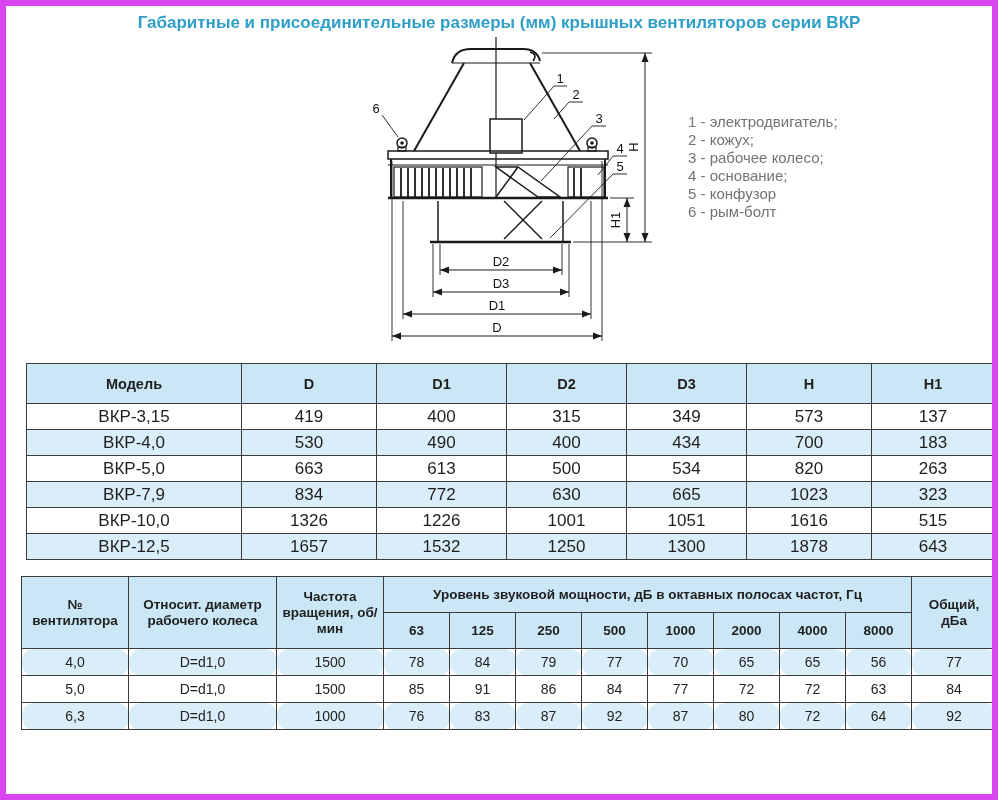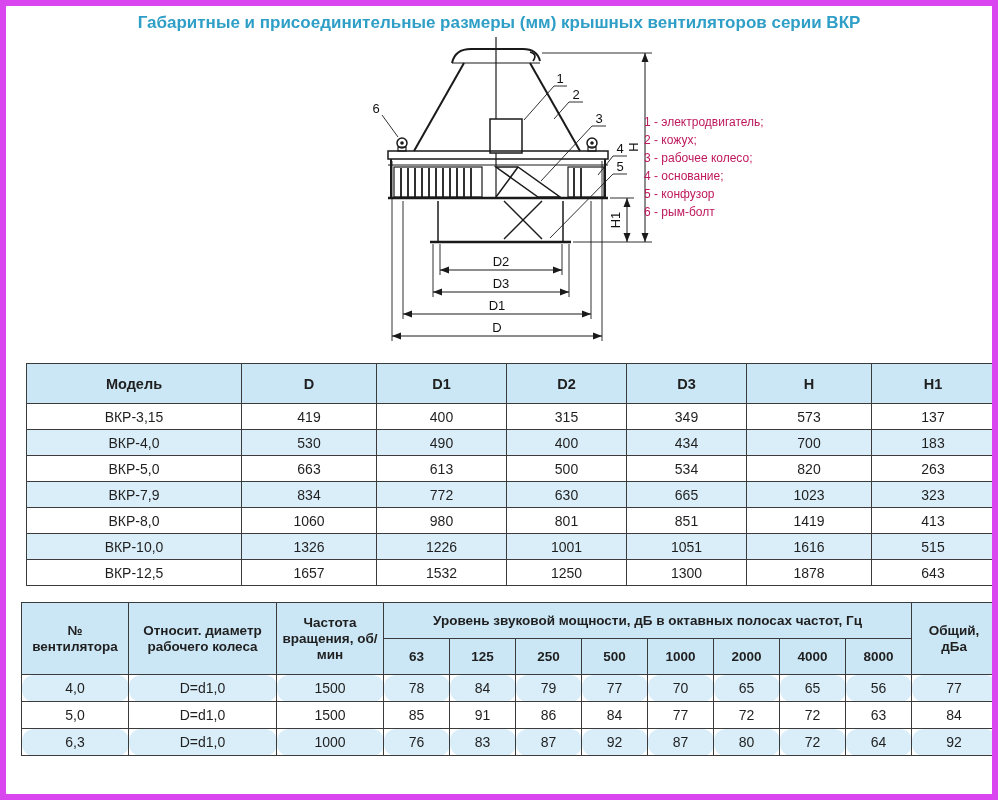--- a/index.html
+++ b/index.html
@@ -10,32 +10,32 @@
     position:relative;
   }
   .title {
     text-align:center; color:#2f9fc7; font-weight:bold;
     font-size:17px; padding-top:7px; height:20px;
   }
   .title2 { padding-top:12px; }
   .diagram { position:relative; height:324px; }
   .diagram svg { position:absolute; left:330px; top:2px; }
   .legend {
-    position:absolute; left:638px; top:80px;
-    font-size:12px; line-height:18px; color:#be185d;
+    position:absolute; left:682px; top:80px;
+    font-size:15px; line-height:18px; color:#737373;
   }
   table { border-collapse:collapse; table-layout:fixed; }
   th, td {
     border:1.5px solid #3b3b3b; text-align:center; vertical-align:middle;
     padding:0 2px; overflow:hidden;
   }
   th { background:#cbe7f6; font-weight:bold; }
   .t1 { width:968px; margin:6px 18px 0 20px;border-radius:19px; }
   .t1 th { height:39px; font-size:14.5px; }
-  .t1 td { height:25px; font-size:14px; }
+  .t1 td { height:25px; font-size:17px; }
   .t1 tbody tr:nth-child(even) td { background:#daeef9; }
   .t2 { width:975px; margin:16px 16px 0 15px; }
   .t2 th { font-size:13.5px; line-height:16px; }
   .t2 thead tr { height:36px; }
   .t2 td { height:26px; font-size:14px;border-radius:12px; }
   .t2 tbody tr:nth-child(odd) td { background:#daeef9; }
   svg text {
     font-family:"Liberation Sans","DejaVu Sans",sans-serif;
     font-size:13px; fill:#111;
   }
@@ -234,29 +234,20 @@
         <tr>
           <td>ВКР-7,9</td>
           <td>834</td>
           <td>772</td>
           <td>630</td>
           <td>665</td>
           <td>1023</td>
           <td>323</td>
         </tr>
         <tr>
-          <td>ВКР-8,0</td>
-          <td>1060</td>
-          <td>980</td>
-          <td>801</td>
-          <td>851</td>
-          <td>1419</td>
-          <td>413</td>
-        </tr>
-        <tr>
           <td>ВКР-10,0</td>
           <td>1326</td>
           <td>1226</td>
           <td>1001</td>
           <td>1051</td>
           <td>1616</td>
           <td>515</td>
         </tr>
         <tr>
           <td>ВКР-12,5</td>

